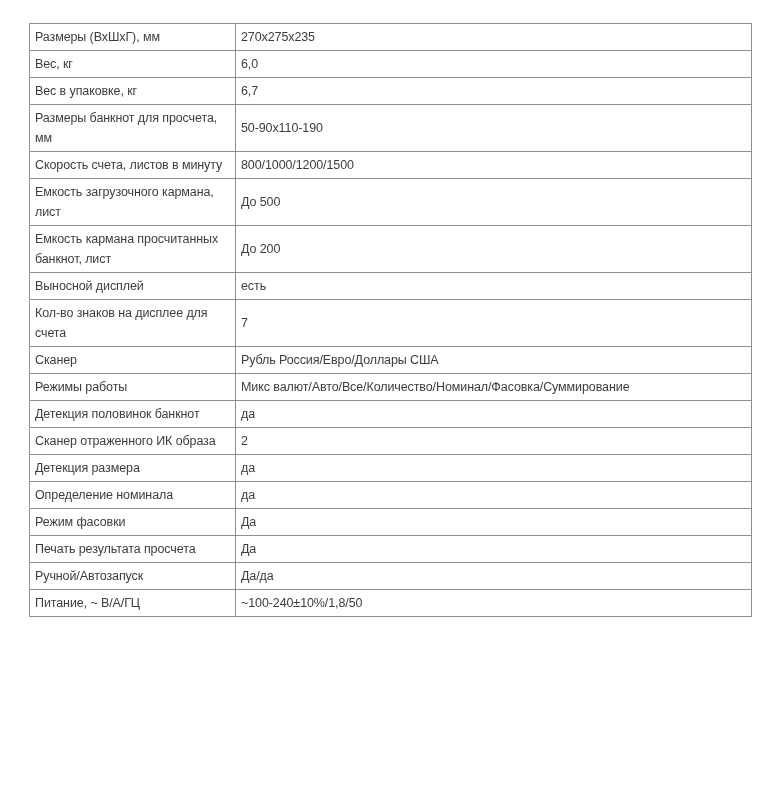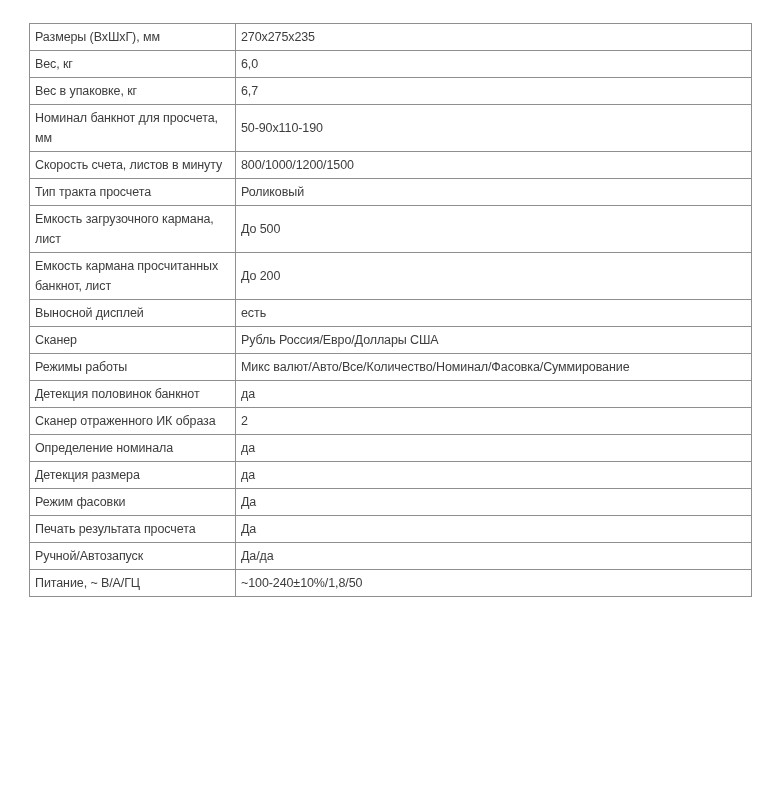--- a/index.html
+++ b/index.html
@@ -53,66 +53,66 @@
         </tr>
         <tr>
           <td>Вес, кг</td>
           <td>6,0</td>
         </tr>
         <tr>
           <td>Вес в упаковке, кг</td>
           <td>6,7</td>
         </tr>
         <tr>
-          <td>Номинал банкнот для просчета, мм</td>
+          <td>Размеры банкнот для просчета, мм</td>
           <td>50-90х110-190</td>
         </tr>
         <tr>
           <td>Скорость счета, листов в минуту</td>
           <td>800/1000/1200/1500</td>
-        </tr>
-        <tr>
-          <td>Тип тракта просчета</td>
-          <td>Роликовый</td>
         </tr>
         <tr>
           <td>Емкость загрузочного кармана, лист</td>
           <td>До 500</td>
         </tr>
         <tr>
           <td>Емкость кармана просчитанных
 банкнот, лист</td>
           <td>До 200</td>
         </tr>
         <tr>
           <td>Выносной дисплей</td>
           <td>есть</td>
+        </tr>
+        <tr>
+          <td>Кол-во знаков на дисплее для счета</td>
+          <td>7</td>
         </tr>
         <tr>
           <td>Сканер</td>
           <td>Рубль Россия/Евро/Доллары США</td>
         </tr>
         <tr>
           <td>Режимы работы</td>
           <td>Микс валют/Авто/Все/Количество/Номинал/Фасовка/Суммирование</td>
         </tr>
         <tr>
           <td>Детекция половинок банкнот</td>
           <td>да</td>
         </tr>
         <tr>
           <td>Сканер отраженного ИК образа</td>
           <td>2</td>
         </tr>
         <tr>
-          <td>Определение номинала</td>
+          <td>Детекция размера</td>
           <td>да</td>
         </tr>
         <tr>
-          <td>Детекция размера</td>
+          <td>Определение номинала</td>
           <td>да</td>
         </tr>
         <tr>
           <td>Режим фасовки</td>
           <td>Да</td>
         </tr>
         <tr>
           <td>Печать результата просчета</td>
           <td>Да</td>
         </tr>

